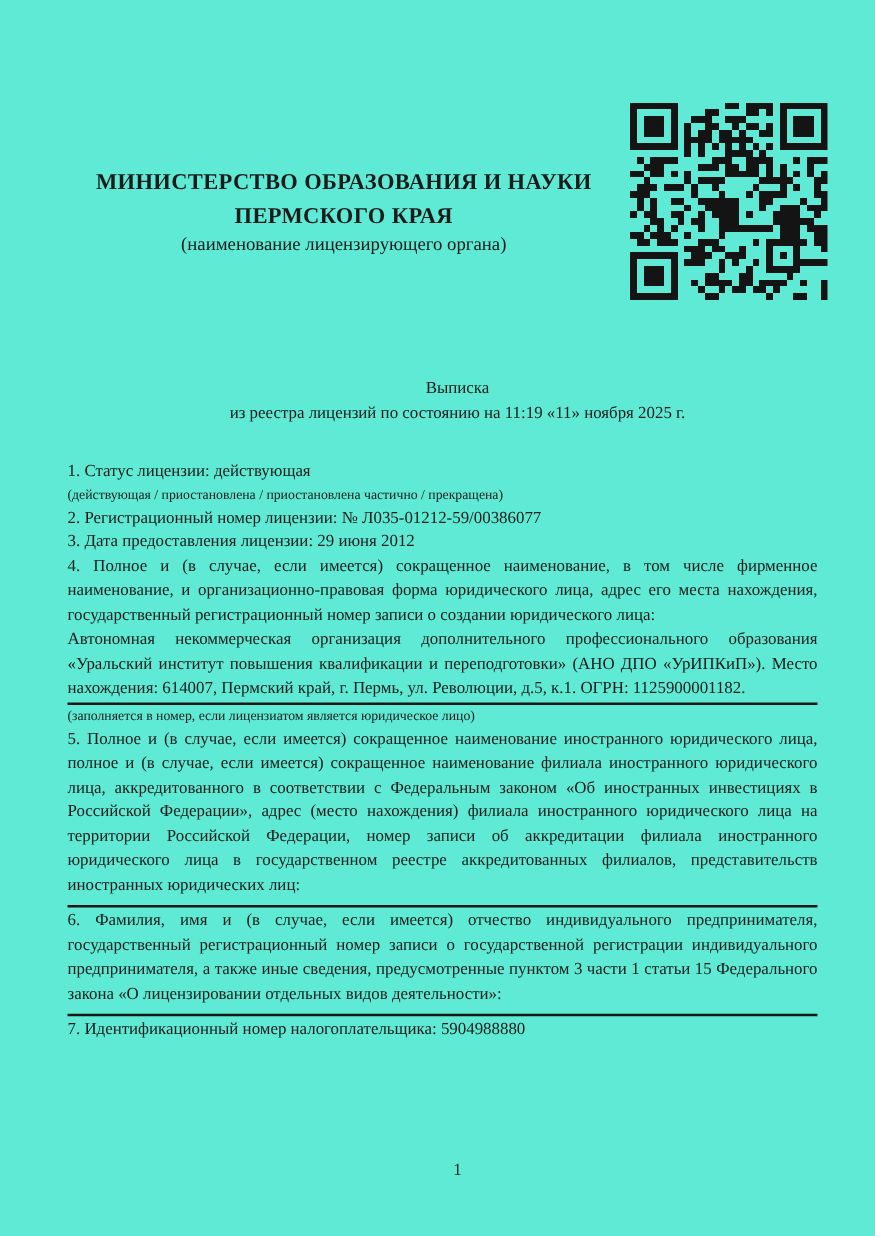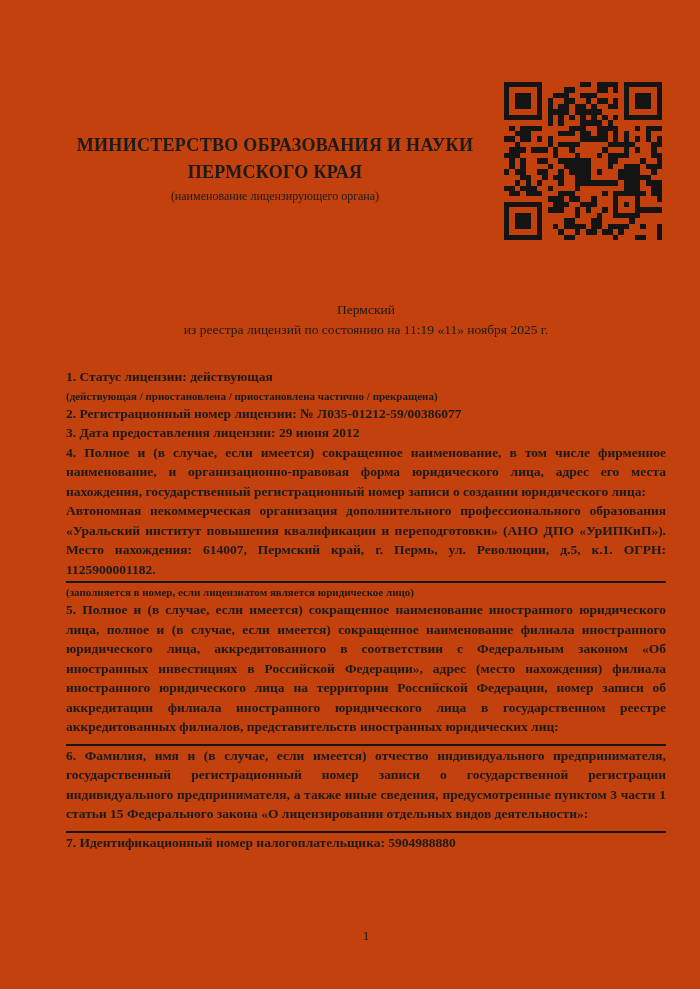--- a/index.html
+++ b/index.html
@@ -1,42 +1,42 @@
 <!DOCTYPE html>
 <html><head>
 <meta charset="utf-8">
 <style>
   html,body { margin:0; padding:0; background:#e8e8e8; }
   .page {
     position:relative;
     width:700px; height:989px;
     margin:0 auto;
-    background:#c2410c;
+    background:#5eead4;
     font-family:"Liberation Serif","DejaVu Serif",serif;
     color:#1b1b1b;
     overflow:hidden;
   }
   p { margin:0; }
 
   
   .qr-wrap { position:absolute; left:504px; top:82px; width:158px; height:158px; }
   .qr-wrap svg { display:block; width:100%; height:100%; }
 
   
   .ministry { position:absolute; left:40px; top:132px; width:470px; text-align:center; }
   .ministry-name { font-weight:700; font-size:18px; line-height:27px; letter-spacing:0.3px; }
-  .ministry-caption { font-size:12px; line-height:14px; margin-top:3px; }
+  .ministry-caption { font-size:15px; line-height:14px; margin-top:3px; }
 
   
   .doc-title { position:absolute; left:66px; top:300px; width:600px; text-align:center;
                font-size:13.5px; line-height:19.5px; }
 
   
-  .content { position:absolute; left:66px; top:367px; width:600px;
-             font-size:13.5px; line-height:19.5px;font-weight:bold; }
+  .content { position:absolute; left:54px; top:367px; width:600px;
+             font-size:13.5px; line-height:19.5px; }
   .item + .item { margin-top:0; }
   .just { text-align:justify; }
   .caption-row { width:522px; text-align:left; font-size:11px; line-height:15px; margin-top:2px; }
   .rule { height:2px; background:#161616; border:0; margin:7px 0 0 0; }
   .rule--tight { margin-top:2px; }
 
   
   .page-number { position:absolute; left:66px; top:928px; width:600px; text-align:center;
                  font-size:13.5px; }
 </style>
@@ -460,21 +460,21 @@
         <rect x="28" y="28" width="1" height="1"></rect>
       </svg>
   </div>
 
   <header class="ministry">
     <div class="ministry-name">МИНИСТЕРСТВО ОБРАЗОВАНИЯ И НАУКИ ПЕРМСКОГО КРАЯ</div>
     <div class="ministry-caption">(наименование лицензирующего органа)</div>
   </header>
 
   <section class="doc-title">
-    <p>Пермский</p>
+    <p>Выписка</p>
     <p>из реестра лицензий по состоянию на 11:19 «11» ноября 2025 г.</p>
   </section>
 
   <main class="content">
 
     <div class="item">
       <p>1. Статус лицензии: действующая</p>
       <p class="caption-row">(действующая / приостановлена / приостановлена частично / прекращена)</p>
     </div>
 

